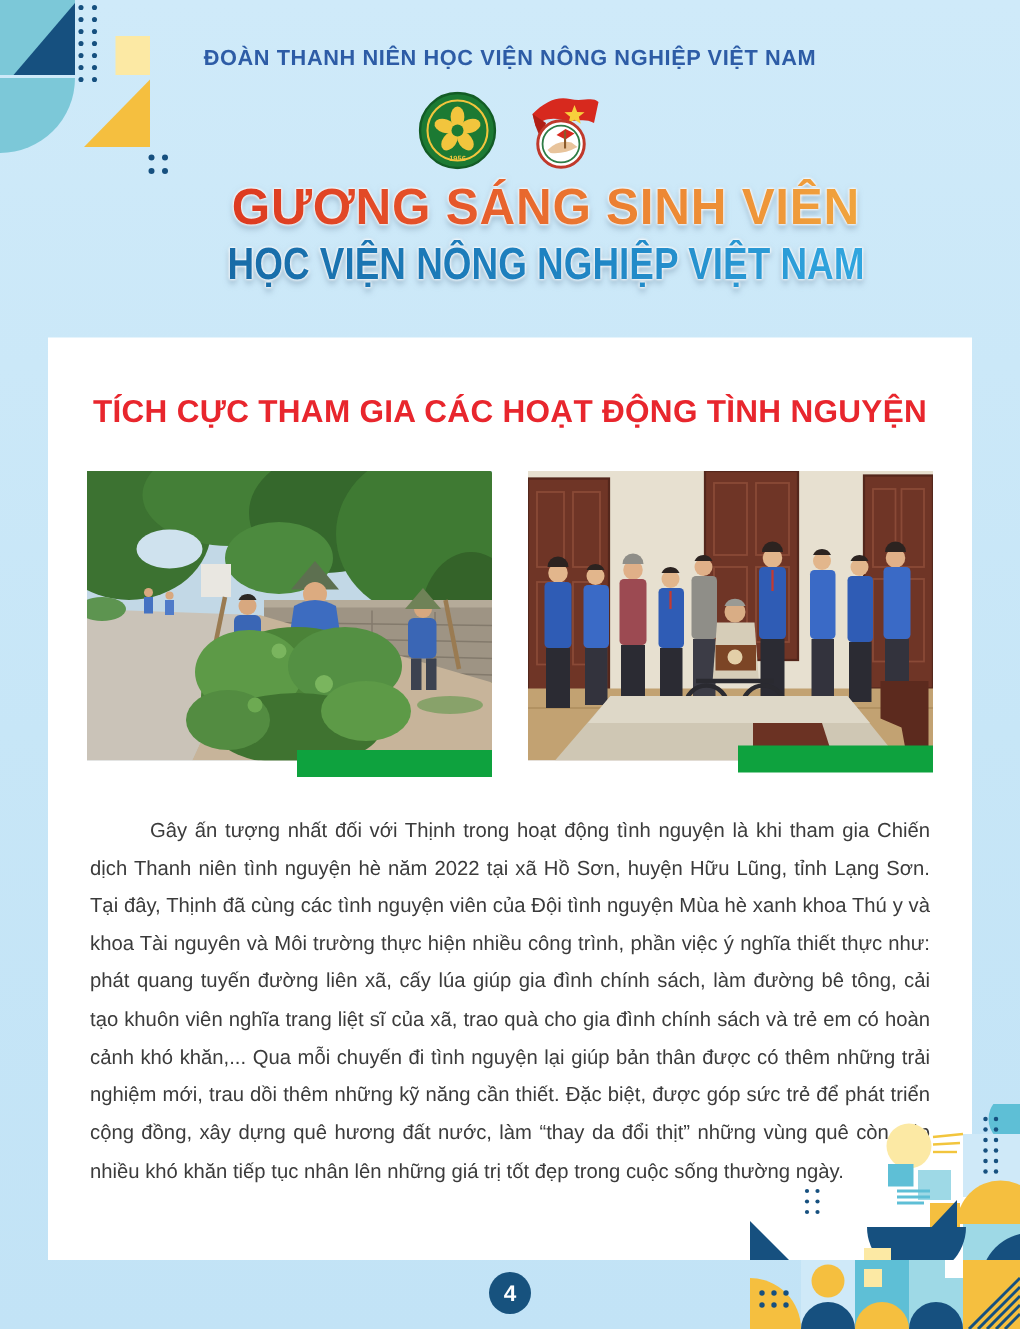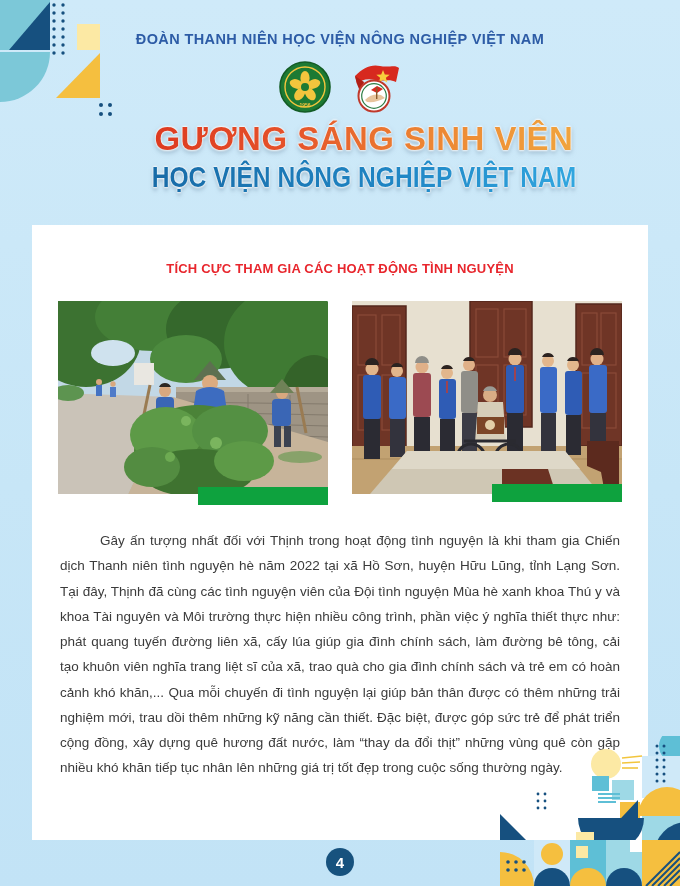--- a/index.html
+++ b/index.html
@@ -25,21 +25,21 @@
      -webkit-background-clip:text;background-clip:text;color:transparent;
      filter:drop-shadow(0 0 1.2px #ffffff) drop-shadow(0 0 .8px #ffffff) drop-shadow(0 2px 2px rgba(110,140,165,.5));}
   .banner-subtitle{display:block;margin-top:2px;font-size:30px;font-weight:bold;letter-spacing:0;
      transform:scaleX(.82);transform-origin:center;
      background:linear-gradient(90deg,#16649f 0%,#1f85c4 55%,#38b2e9 100%);
      -webkit-background-clip:text;background-clip:text;color:transparent;
      filter:drop-shadow(0 0 1.2px #ffffff) drop-shadow(0 0 .8px #ffffff) drop-shadow(0 2px 2px rgba(110,140,165,.5));}
 
   
   .card{position:absolute;left:32px;top:225px;width:616px;height:615px;background:#ffffff;z-index:3;}
-  .card-heading{margin:34px 20px 0;text-align:center;font-weight:bold;font-size:13px;
+  .card-heading{margin:34px 20px 0;text-align:center;font-weight:bold;font-size:21px;
                 line-height:1.55;color:#e8262d;letter-spacing:.2px;}
 
   .photos-row{position:relative;margin:22px 26px 0;height:193px;}
   .photo{position:absolute;top:0;width:270px;height:193px;overflow:hidden;background:#d8d8d8;}
   .photo.left{left:0;} .photo.right{right:0;}
   .photo svg{display:block;width:100%;height:100%;}
   .accent-bar{position:absolute;width:130px;height:18px;background:#0ea23e;z-index:2;}
   .accent-bar.left{left:140px;top:186px;} .accent-bar.right{right:0;top:183px;}
 
   .body-text{margin:34px 28px 0;font-size:13.5px;line-height:1.87;text-align:justify;

